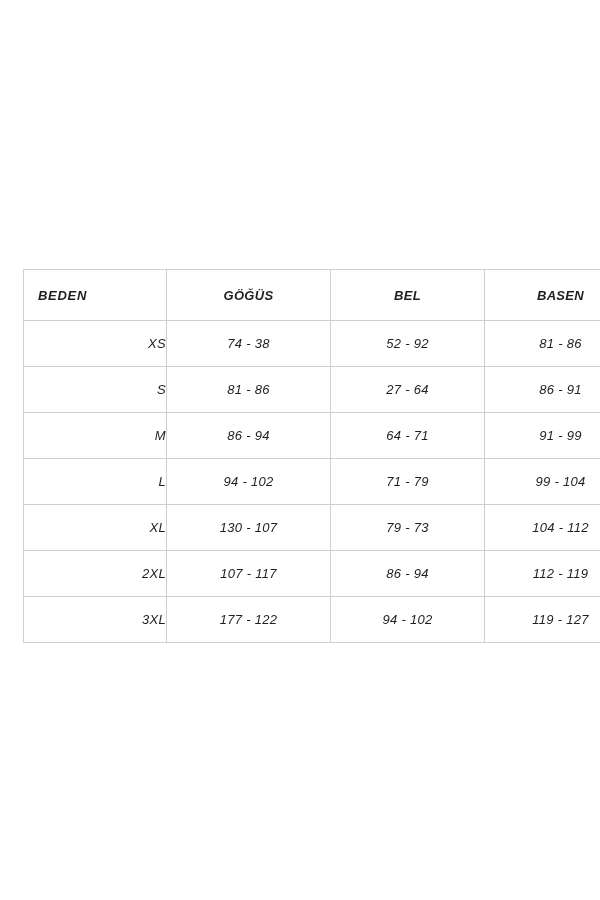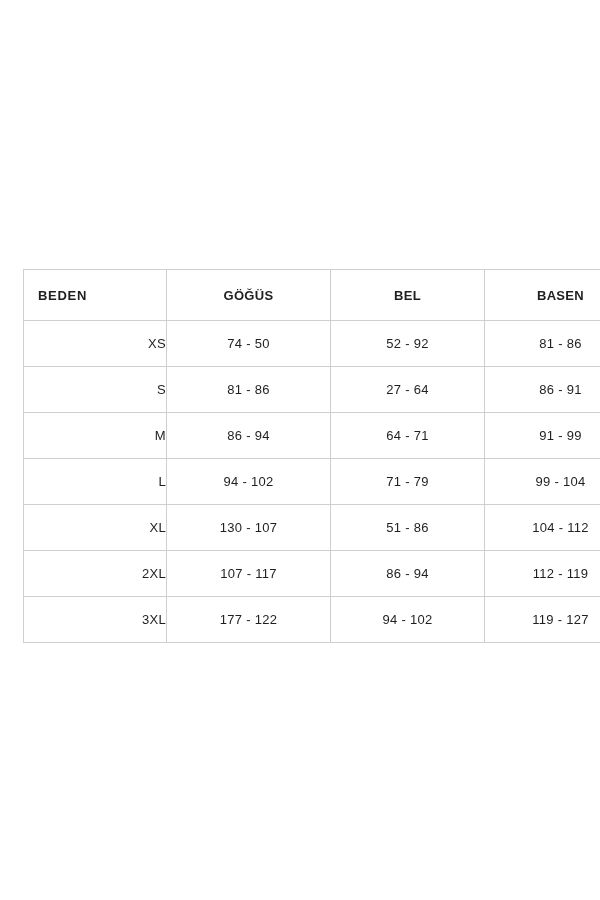--- a/index.html
+++ b/index.html
@@ -27,20 +27,21 @@
     table-layout: fixed;
   }
   table.size-table th,
   table.size-table td {
     border: 1px solid #cfcfcf;
     height: 45px;
     padding: 0;
     font-size: 13px;
     font-weight: normal;
     color: #1f1f1f;
+    font-style: italic;
   }
   table.size-table thead th {
     font-weight: bold;
     letter-spacing: 0.7px;
     font-size: 13px;
     height: 50px;
   }
   
   table.size-table thead th.col-head-first {
     text-align: left;
@@ -77,21 +78,21 @@
       <tr>
         <th class="col-head-first">BEDEN</th>
         <th class="col-head">GÖĞÜS</th>
         <th class="col-head">BEL</th>
         <th class="col-head">BASEN</th>
       </tr>
     </thead>
     <tbody>
       <tr>
         <td class="cell-first">XS</td>
-        <td class="cell">74 - 50</td>
+        <td class="cell">74 - 38</td>
         <td class="cell">52 - 92</td>
         <td class="cell">81 - 86</td>
       </tr>
       <tr>
         <td class="cell-first">S</td>
         <td class="cell">81 - 86</td>
         <td class="cell">27 - 64</td>
         <td class="cell">86 - 91</td>
       </tr>
       <tr>
@@ -102,21 +103,21 @@
       </tr>
       <tr>
         <td class="cell-first">L</td>
         <td class="cell">94 - 102</td>
         <td class="cell">71 - 79</td>
         <td class="cell">99 - 104</td>
       </tr>
       <tr>
         <td class="cell-first">XL</td>
         <td class="cell">130 - 107</td>
-        <td class="cell">51 - 86</td>
+        <td class="cell">79 - 73</td>
         <td class="cell">104 - 112</td>
       </tr>
       <tr>
         <td class="cell-first">2XL</td>
         <td class="cell">107 - 117</td>
         <td class="cell">86 - 94</td>
         <td class="cell">112 - 119</td>
       </tr>
       <tr>
         <td class="cell-first">3XL</td>

